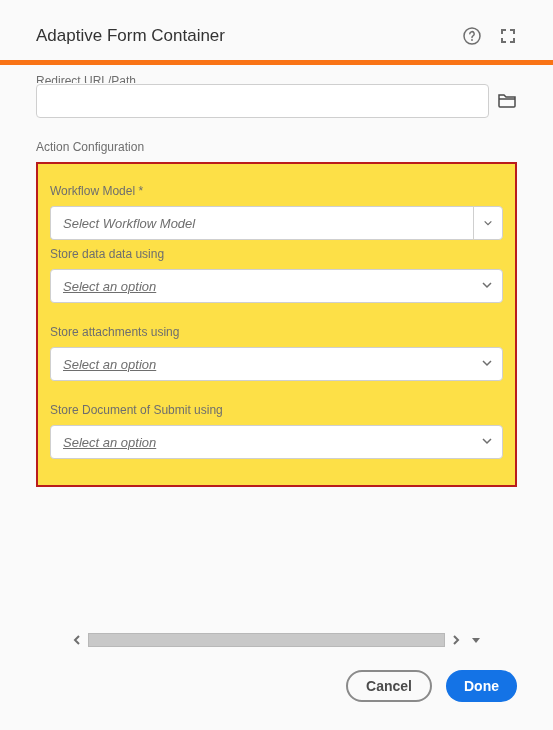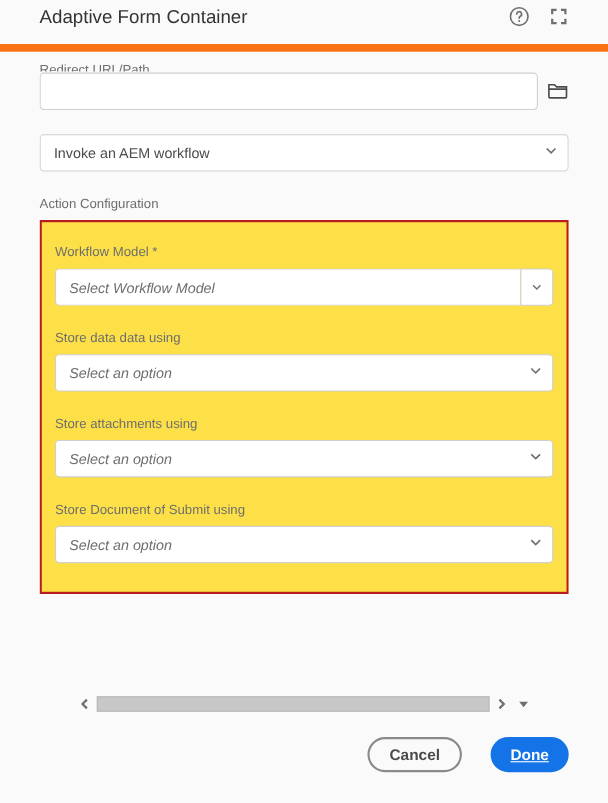--- a/index.html
+++ b/index.html
@@ -8,23 +8,23 @@
   .dialog {
     width: 553px;
     height: 730px;
     background: #fafafa;
     display: flex;
     flex-direction: column;
   }
   
   .header {
     display: flex;
-    align-items: flex-start;
-    padding: 6px 36px 14px 36px;
-    border-bottom: 7px solid #f97316;
+    align-items: center;
+    padding: 26px 36px 14px 36px;
+    border-bottom: 5px solid #f97316;
   }
   .header-title {
     font-size: 17px;
     color: #333;
     flex: 1;
   }
   .header-icon {
     width: 18px;
     height: 18px;
     margin-left: 18px;
@@ -99,33 +99,33 @@
     border: 1px solid #cfcfcf;
     border-radius: 4px;
     background: #fff;
     display: flex;
     align-items: center;
     padding: 0 12px;
     font-size: 13px;
     color: #4b4b4b;
     cursor: pointer;
   }
-  .select-box.placeholder { font-style: italic; color: #6e6e6e; }
+  .select-box.placeholder { font-style: italic; color: #6e6e6e; text-decoration: underline; }
   .chevron {
     position: absolute;
     right: 10px;
     top: 50%;
     transform: translateY(-50%);
     color: #6e6e6e;
     pointer-events: none;
   }
   
   .select-split {
     display: flex;
-    margin-bottom: 22px;
+    margin-bottom: 7px;
   }
   .select-split .main {
     flex: 1;
     height: 34px;
     border: 1px solid #cfcfcf;
     border-right: none;
     border-radius: 4px 0 0 4px;
     background: #fff;
     display: flex;
     align-items: center;
@@ -174,21 +174,21 @@
     flex: 1;
     height: 14px;
     background: #c8c8c8;
     border: 1px solid #b8b8b8;
   }
   
   .footer {
     padding: 20px 36px 28px 36px;
     display: flex;
     justify-content: flex-end;
-    gap: 26px;
+    gap: 14px;
     background: #fafafa;
   }
   .btn {
     height: 32px;
     padding: 0 18px;
     border-radius: 16px;
     font-size: 14px;
     font-weight: 600;
     cursor: pointer;
     border: none;
@@ -196,21 +196,20 @@
     align-items: center;
   }
   .btn-secondary {
     background: #fafafa;
     border: 2px solid #8a8a8a;
     color: #4b4b4b;
   }
   .btn-primary {
     background: #1473e6;
     color: #fff;
-    text-decoration: underline;
   }
   
   .main-content { position: relative; height: calc(100% - 28px); }
 </style>
 </head>
 <body>
 
 <div class="dialog">
 
   <div class="header">
@@ -237,28 +236,20 @@
         <div class="input-row">
           <input class="text-input" type="text" value="" style="">
           <div class="folder-btn">
             <svg width="20" height="20" viewBox="0 0 20 20" fill="currentColor">
                 <path d="M2 4h5l2 2h9v9a1 1 0 0 1-1 1H3a1 1 0 0 1-1-1V4z" fill="none" stroke="currentColor" stroke-width="1.5"></path>
                 <path d="M2 8h16" stroke="currentColor" stroke-width="1.5"></path>
               </svg>
           </div>
         </div>
 
-        <div class="select-wrap">
-          <div class="select-box">Invoke an AEM workflow</div>
-          <div class="chevron">
-            <svg width="12" height="12" viewBox="0 0 12 12">
-                <path d="M2 4l4 4 4-4" fill="none" stroke="currentColor" stroke-width="1.5"></path>
-              </svg>
-          </div>
-        </div>
 
         <div class="label">Action Configuration</div>
         <div class="panel">
 
           <div class="label">Workflow Model *</div>
           <div class="select-split">
             <div class="main">Select Workflow Model</div>
             <div class="arrow">
               <svg width="10" height="10" viewBox="0 0 12 12">
                   <path d="M2 4l4 4 4-4" fill="none" stroke="currentColor" stroke-width="1.5"></path>

